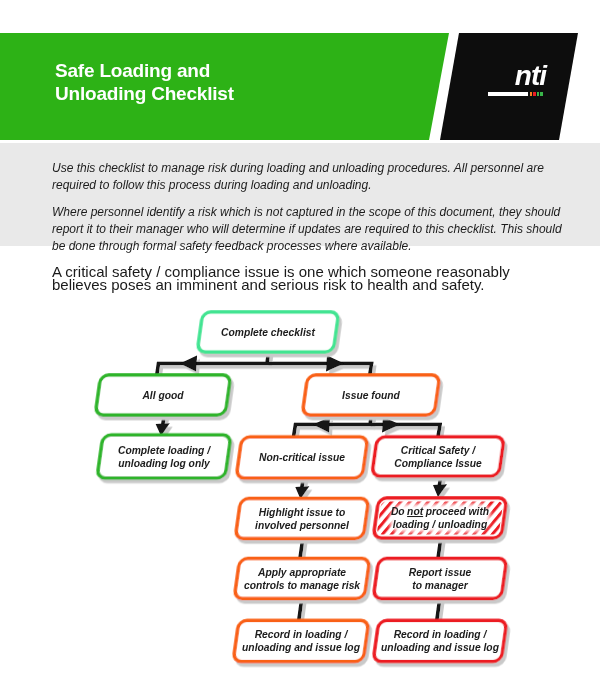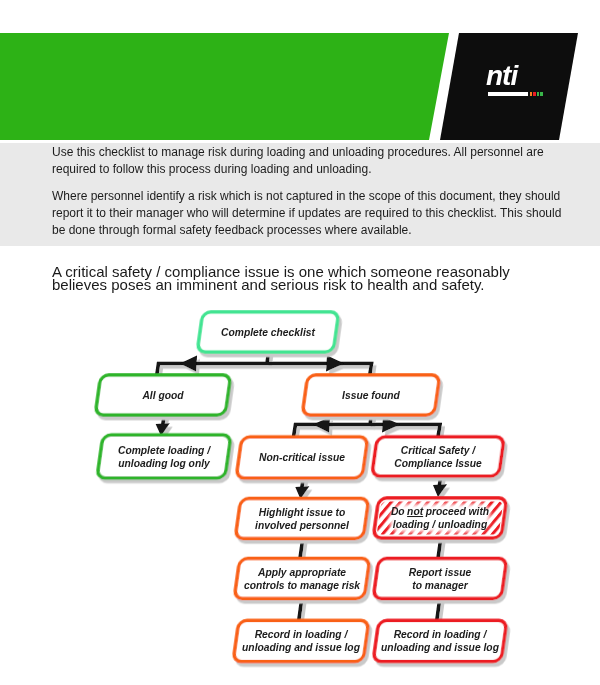--- a/index.html
+++ b/index.html
@@ -2,48 +2,52 @@
 <html><head>
 <meta charset="utf-8">
 <style>
   html,body{margin:0;padding:0;background:#fff;}
   #page{position:relative;width:600px;height:685px;background:#fff;overflow:hidden;
         font-family:"Liberation Sans",sans-serif;}
   
   #banner-svg{position:absolute;left:0;top:33px;}
   #title{position:absolute;left:55px;top:59px;color:#fff;font-weight:bold;
          font-size:19px;line-height:23px;letter-spacing:-0.2px;}
-  #logo{position:absolute;left:486px;top:62px;width:60px;text-align:left;}
+  #logo{position:absolute;left:486px;top:62px;width:60px;text-align:right;}
   #logo .word{color:#fff;font-style:italic;font-weight:bold;font-size:28px;line-height:28px;
               letter-spacing:-1px;display:block;}
   #logo .bar-row{display:flex;align-items:center;margin-top:2px;margin-left:2px;}
   #logo .bar{width:40px;height:3.5px;background:#fff;margin-right:1.5px;}
   #logo .sq{width:2.5px;height:3.5px;margin-right:1px;}
   
   #intro{position:absolute;left:0;top:143px;width:600px;height:103px;}
-  #intro .inner{padding:1px 38px 0 52px;color:#1c1c1c;font-size:12px;line-height:17px;}
+  #intro .inner{padding:17px 38px 0 52px;color:#1c1c1c;font-size:12px;line-height:17px;font-style:italic;}
   #intro p{margin:0 0 10px 0;max-width:512px;}
   
   #note{position:absolute;left:52px;top:266px;width:505px;color:#1a1a1a;
         font-size:15px;line-height:12.5px;}
   
   #flow-svg{position:absolute;left:0;top:300px;}
   #flow-svg text{fill:#1c1c1c;font-family:"Liberation Sans",sans-serif;
                  font-style:italic;font-weight:700;font-size:10.3px;text-anchor:middle;}
 </style>
 </head>
 <body>
 
 <div id="page">
 
   <svg id="banner-svg" width="600" height="108" viewBox="0 0 600 108">
     <polygon points="0,0 449,0 429,107 0,107" fill="#2DB216"></polygon>
     <polygon points="459,0 578,0 559,107 440,107" fill="#0D0D0D"></polygon>
   </svg>
 
+  <div id="title">
+    <div>Safe Loading and</div>
+    <div>Unloading Checklist</div>
+  </div>
 
   <div id="logo">
     <span class="word">nti</span>
     <div class="bar-row">
       <span class="bar"></span>
       <span class="sq" style="background:#F58220;"></span>
       <span class="sq" style="background:#EC1B23;"></span>
       <span class="sq" style="background:#39B54A;"></span>
       <span class="sq" style="background:#39B54A;"></span>
     </div>

